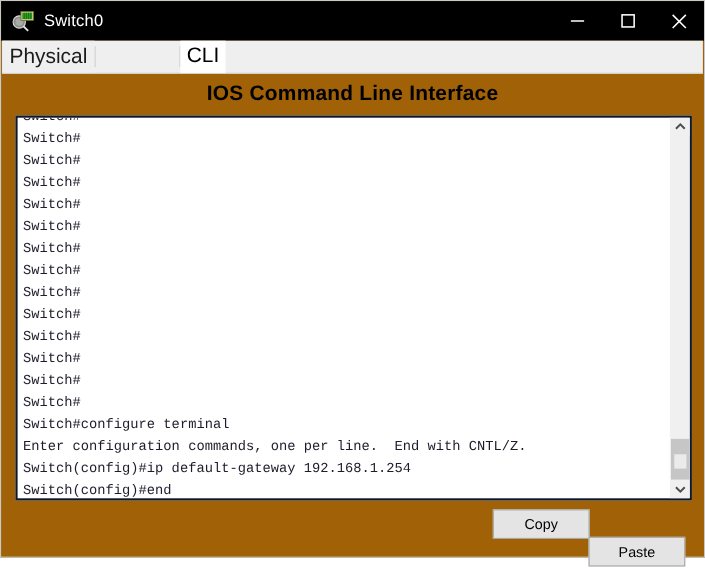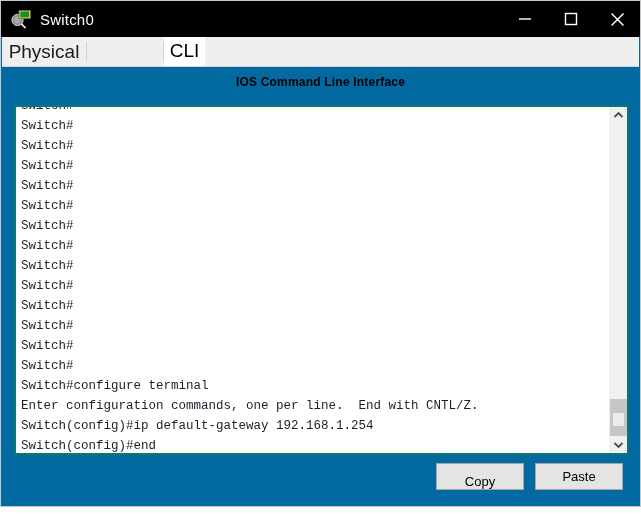--- a/index.html
+++ b/index.html
@@ -13,21 +13,21 @@
     font-family: "Liberation Sans", sans-serif;
     overflow: hidden;
   }
   #window {
     position: absolute;
     left: 0; top: 0;
     width: 641px;
     height: 507px;
     box-sizing: border-box;
     border: 1px solid #c8c8c8;
-    background: #0369a1;
+    background: #a16207;
   }
   
   #titlebar {
     position: absolute;
     left: 0; top: 0;
     width: 639px;
     height: 36px;
     background: #000000;
     display: flex;
     align-items: center;
@@ -93,34 +93,34 @@
     width: 1px;
     height: 19px;
     background: #d0d0d0;
   }
   
   #heading {
     position: absolute;
     left: 0; top: 74px;
     width: 639px;
     text-align: center;
-    font-size: 12px;
+    font-size: 19px;
     font-weight: bold;
     color: #000000;
     letter-spacing: 0.2px;
   }
   
   #term-wrap {
     position: absolute;
     left: 13px;
     top: 104px;
     width: 615px;
     height: 350px;
     box-sizing: border-box;
-    border: 2px solid #0f766e;
+    border: 2px solid #0f172a;
     background: #ffffff;
     overflow: hidden;
     padding-left: 17px;
   }
   #term-text {
     position: absolute;
     left: 5px;
     top: -11px;
     width: 580px;
     font-family: "Liberation Mono", "DejaVu Sans Mono", monospace;
@@ -181,22 +181,22 @@
     box-sizing: border-box;
     background: #e4e4e4;
     border: 1px solid #a6a6a6;
     font-size: 13px;
     color: #000000;
     display: flex;
     align-items: center;
     justify-content: center;
     font-family: "Liberation Sans", sans-serif;
   }
-  #btn-copy { left: 435px; width: 88px; align-items: flex-end; }
-  #btn-paste { left: 534px; width: 88px; }
+  #btn-copy { left: 447px; width: 88px; }
+  #btn-paste { left: 534px; width: 88px; margin-top: 25px; }
   
   #wm1 {
     position: absolute;
     left: 382px;
     top: 495px;
     font-size: 14px;
     color: #e9ebee;
     white-space: nowrap;
     letter-spacing: 0.2px;
   }

